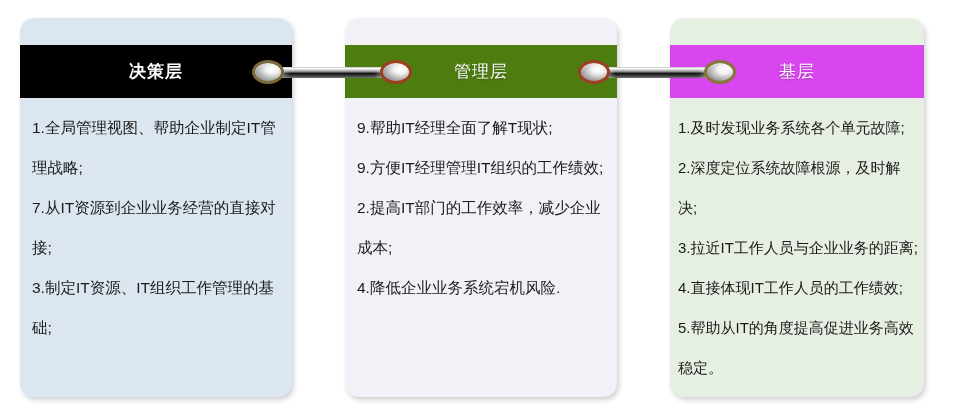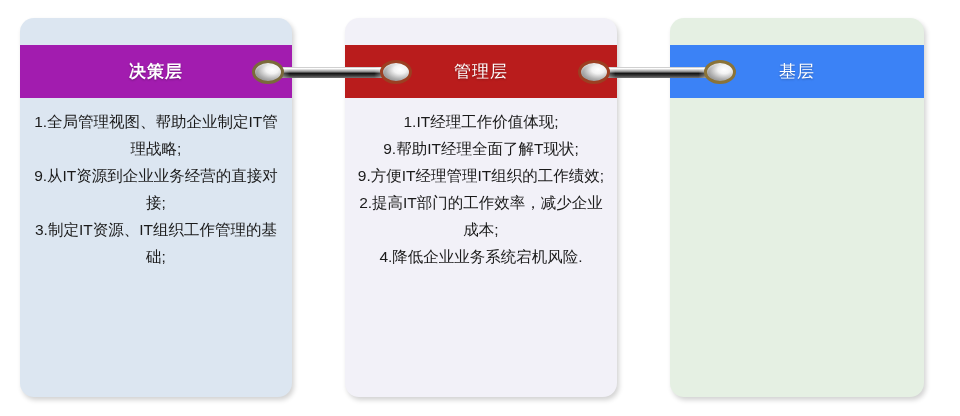--- a/index.html
+++ b/index.html
@@ -39,23 +39,23 @@
   .card-header {
     position: absolute;
     left: 0;
     top: 27px;
     width: 100%;
     height: 53px;
     display: flex;
     align-items: center;
     justify-content: center;
   }
-  .card-1 .card-header { background: #a21caf; text-align: right; }
-  .card-2 .card-header { background: #b91c1c; }
-  .card-3 .card-header { background: #3b82f6; }
+  .card-1 .card-header { background: #000000; text-align: right; }
+  .card-2 .card-header { background: #4d7c0f; }
+  .card-3 .card-header { background: #d946ef; }
 
   .card-title {
     color: #ffffff;
     font-size: 17px;
     font-weight: bold;
     letter-spacing: 1px;
     text-shadow: 0 1px 2px rgba(0,0,0,0.30);
     white-space: nowrap;
   }
   .card-2 .card-title,
@@ -67,24 +67,24 @@
     top: 80px;
     width: 100%;
     box-sizing: border-box;
     padding: 10px 12px 0 12px;
   }
   .card-3 .card-body { padding: 10px 6px 0 8px; }
 
   .body-line {
     color: #1a1a1a;
     font-size: 15.5px;
-    line-height: 27px;
+    line-height: 40px;
     white-space: pre-wrap;
     word-break: break-all;
-    text-align: center;
+    text-align: left;
   }
   .card-3 .body-line { font-size: 15px; }
 
   
   .connector {
     position: absolute;
     top: 60px;
     height: 24px;
     z-index: 5;
   }
@@ -142,49 +142,55 @@
 <body>
 
 <div id="stage">
 
   <div class="card card-1">
     <div class="card-header">
       <span class="card-title">决策层</span>
     </div>
     <div class="card-body">
       <div class="body-line">1.全局管理视图、帮助企业制定IT管理战略;</div>
-      <div class="body-line">9.从IT资源到企业业务经营的直接对接;</div>
+      <div class="body-line">7.从IT资源到企业业务经营的直接对接;</div>
       <div class="body-line">3.制定IT资源、IT组织工作管理的基础;</div>
     </div>
   </div>
 
   <div class="connector conn-1">
     <div class="conn-bar"></div>
     <div class="conn-ring left"></div>
     <div class="conn-ring right"></div>
   </div>
 
   <div class="card card-2">
     <div class="card-header">
       <span class="card-title">管理层</span>
     </div>
     <div class="card-body">
-      <div class="body-line">1.IT经理工作价值体现;</div>
       <div class="body-line">9.帮助IT经理全面了解T现状;</div>
       <div class="body-line">9.方便IT经理管理IT组织的工作绩效;</div>
       <div class="body-line">2.提高IT部门的工作效率，减少企业成本;</div>
       <div class="body-line">4.降低企业业务系统宕机风险.</div>
     </div>
   </div>
 
   <div class="connector conn-2">
     <div class="conn-bar"></div>
     <div class="conn-ring left"></div>
     <div class="conn-ring right"></div>
   </div>
 
   <div class="card card-3">
     <div class="card-header">
       <span class="card-title">基层</span>
     </div>
+    <div class="card-body">
+      <div class="body-line">1.及时发现业务系统各个单元故障;</div>
+      <div class="body-line">2.深度定位系统故障根源，及时解决;</div>
+      <div class="body-line">3.拉近IT工作人员与企业业务的距离;</div>
+      <div class="body-line">4.直接体现IT工作人员的工作绩效;</div>
+      <div class="body-line">5.帮助从IT的角度提高促进业务高效稳定。</div>
+    </div>
   </div>
 
 </div>
 
 </body></html>

